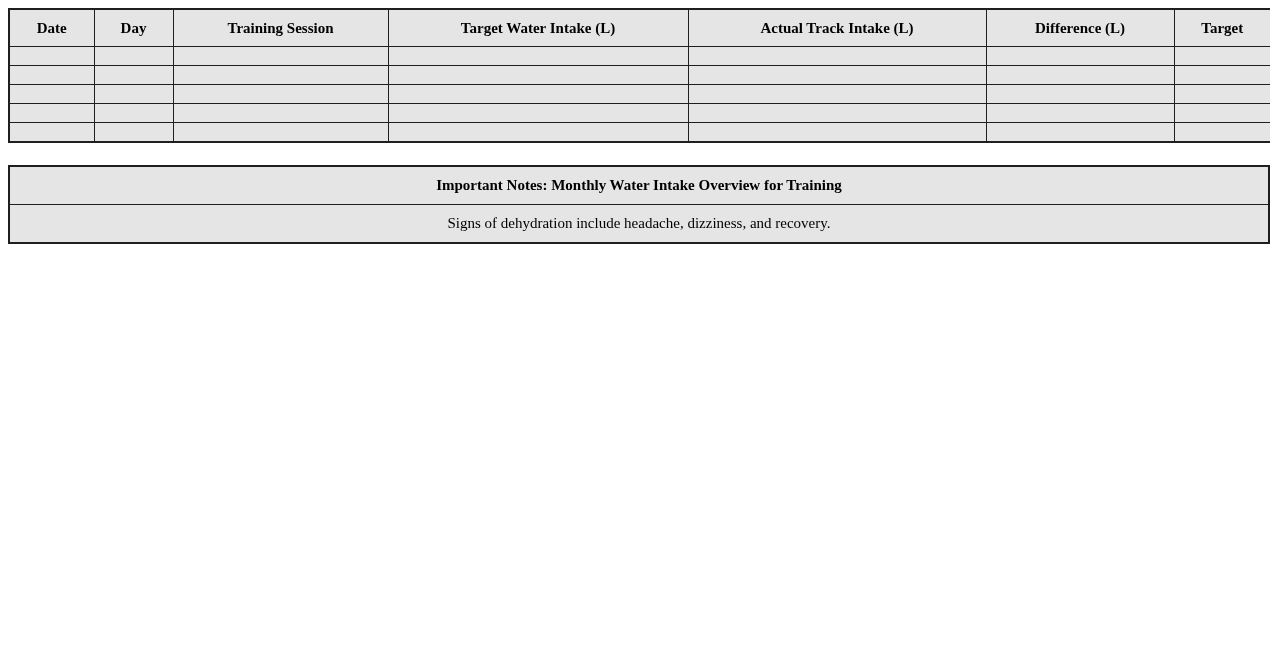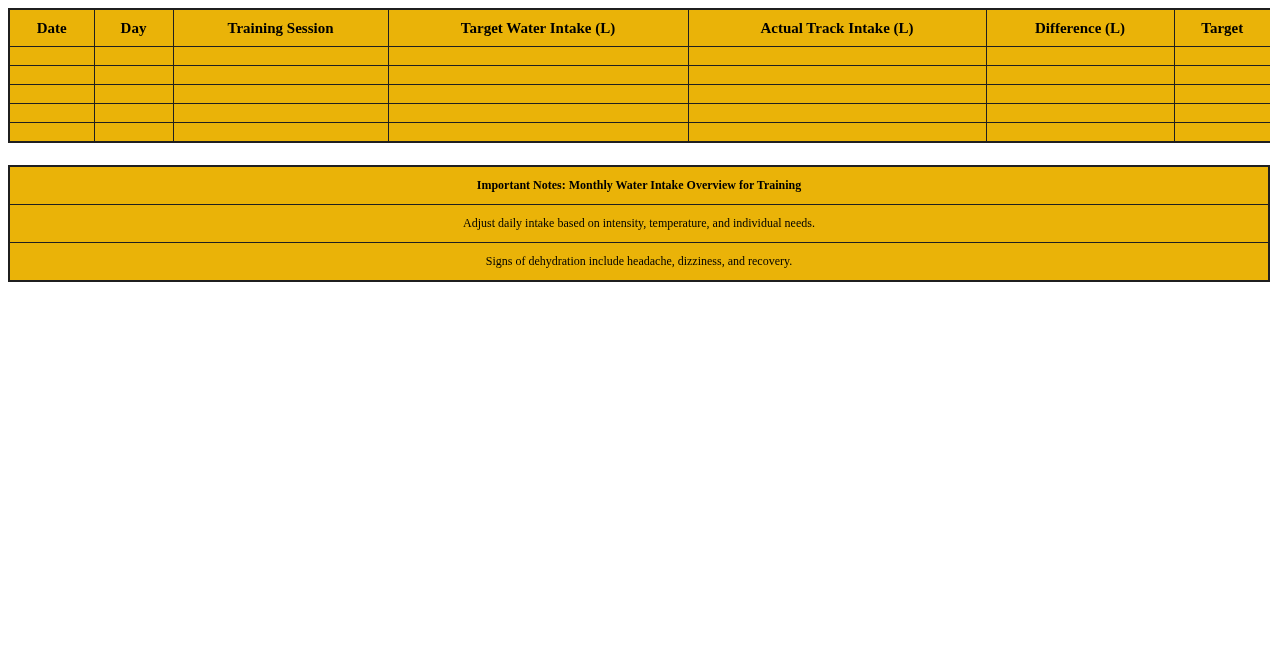--- a/index.html
+++ b/index.html
@@ -8,21 +8,21 @@
   }
   body {
     margin: 8px;
     font-family: "Liberation Serif", "DejaVu Serif", serif;
     font-size: 15px;
   }
   table {
     border-collapse: collapse;
     width: 1262px;
     table-layout: fixed;
-    background: #eab308;
+    background: #e5e5e5;
   }
   .log-table, .notes-table {
     border: 2px solid #1f1f1f;
   }
   .log-table th,
   .log-table td,
   .notes-table td {
     border: 1px solid #1f1f1f;
     padding: 0 4px;
     overflow: hidden;
@@ -38,21 +38,21 @@
   .log-table td.log-cell {
     height: 18px;
   }
   .notes-table {
     margin-top: 22px;
   }
   .notes-table td {
     height: 37px;
     text-align: center;
     vertical-align: middle;
-    font-size: 12px;
+    font-size: 15px;
   }
   .notes-table td.notes-title {
     font-weight: bold;
   }
 </style>
 </head>
 <body>
 
 <table class="log-table">
   <colgroup>
@@ -123,19 +123,16 @@
     </tr>
   </tbody>
 </table>
 
 <table class="notes-table">
   <tbody>
     <tr>
       <td class="notes-title">Important Notes: Monthly Water Intake Overview for Training</td>
     </tr>
     <tr>
-      <td>Adjust daily intake based on intensity, temperature, and individual needs.</td>
-    </tr>
-    <tr>
       <td>Signs of dehydration include headache, dizziness, and recovery.</td>
     </tr>
   </tbody>
 </table>
 
 </body></html>

